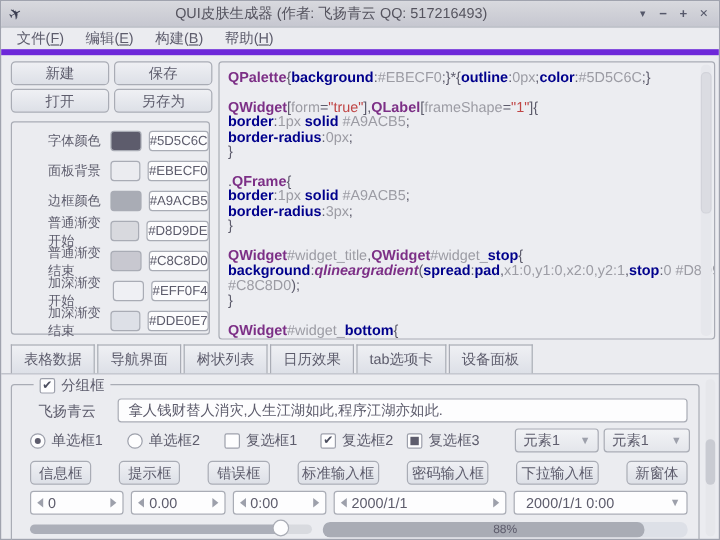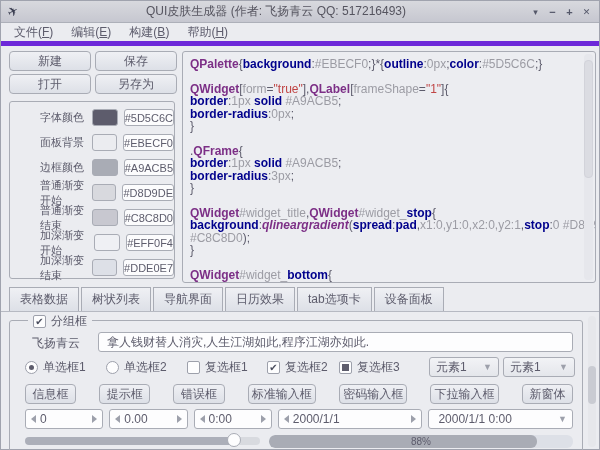--- a/index.html
+++ b/index.html
@@ -208,22 +208,22 @@
     <div class="cl"><span class="c-punc">}</span></div>
     <div class="cl"></div>
     <div class="cl"><span class="c-sel">QWidget</span><span class="c-val">#widget_</span><span class="c-prop">bottom</span><span class="c-punc">{</span></div>
     <div class="ed-scroll">
         <div class="ed-thumb"></div>
       </div>
   </div>
 
   <div class="tabbar">
     <div class="tab">表格数据</div>
+    <div class="tab">导航界面</div>
     <div class="tab">树状列表</div>
-    <div class="tab">导航界面</div>
     <div class="tab">日历效果</div>
     <div class="tab">tab选项卡</div>
     <div class="tab">设备面板</div>
   </div>
 
   <div class="tabpage">
     <div class="groupbox">
       <div class="gb-legend">
         <span class="cbx">✔</span>
         <span>分组框</span>

